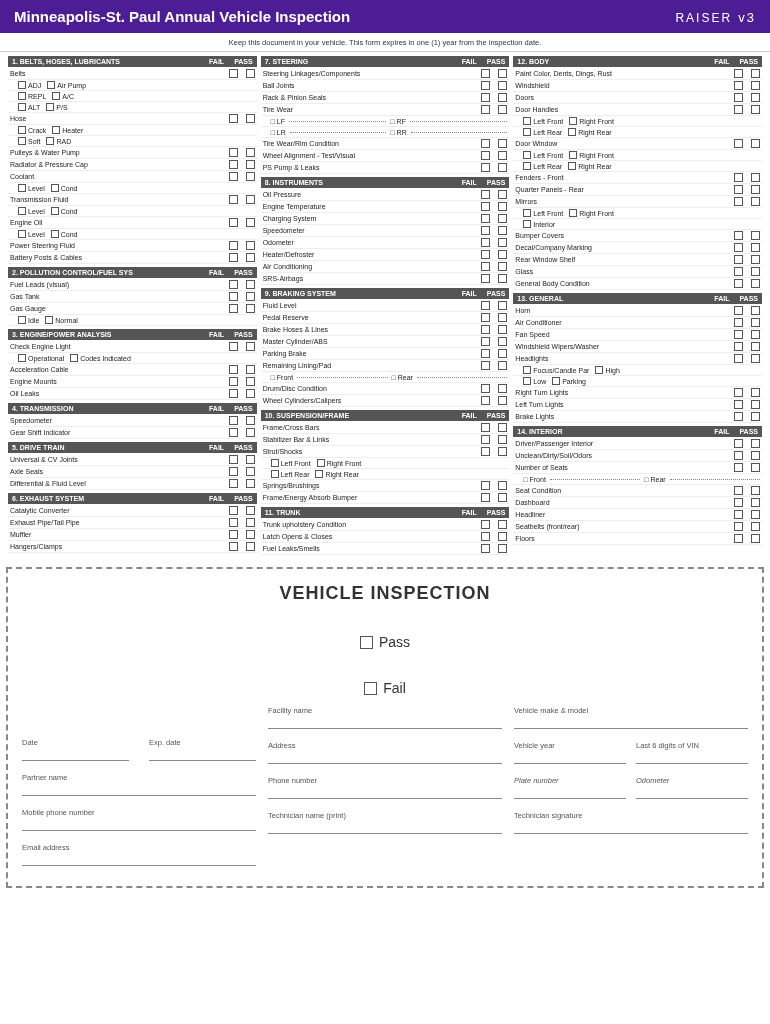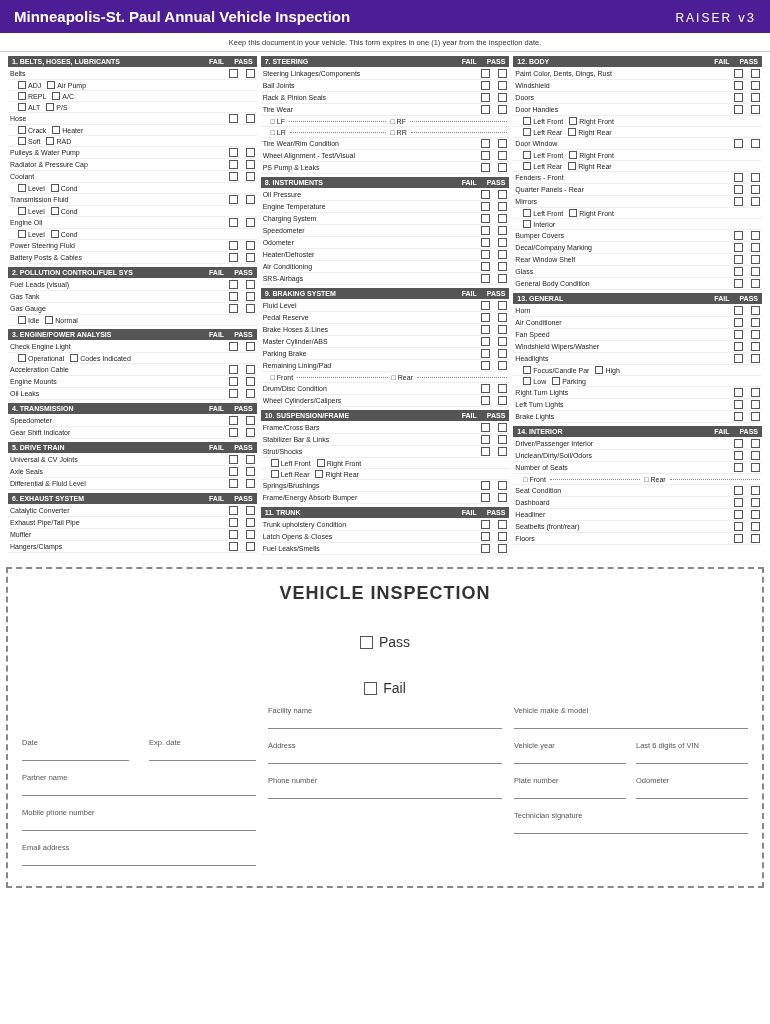--- a/index.html
+++ b/index.html
@@ -1175,41 +1175,45 @@
         <div class="form-field-line"></div>
       </div>
       <div class="form-field">
         <span class="form-field-label">Address</span>
         <div class="form-field-line"></div>
       </div>
       <div class="form-field">
         <span class="form-field-label">Phone number</span>
         <div class="form-field-line"></div>
       </div>
+      <div class="form-field">
+        <span class="form-field-label">Technician name (print)</span>
+        <div class="form-field-line"></div>
+      </div>
     </div>
 
     <div class="form-col">
       <div class="form-field">
         <span class="form-field-label">Vehicle make &amp; model</span>
         <div class="form-field-line"></div>
       </div>
       <div class="form-field">
         <div style="display:flex;gap:10px;">
           <div style="flex:1;">
             <span class="form-field-label">Vehicle year</span>
             <div class="form-field-line"></div>
           </div>
           <div style="flex:1;">
             <span class="form-field-label">Last 6 digits of VIN</span>
             <div class="form-field-line"></div>
           </div>
         </div>
       </div>
       <div class="form-field">
-        <div style="display:flex;gap:10px;">
+        <div style="display:flex;gap:10px;font-style:italic;">
           <div style="flex:1;">
             <span class="form-field-label">Plate number</span>
             <div class="form-field-line"></div>
           </div>
           <div style="flex:1;">
             <span class="form-field-label">Odometer</span>
             <div class="form-field-line"></div>
           </div>
         </div>
       </div>

